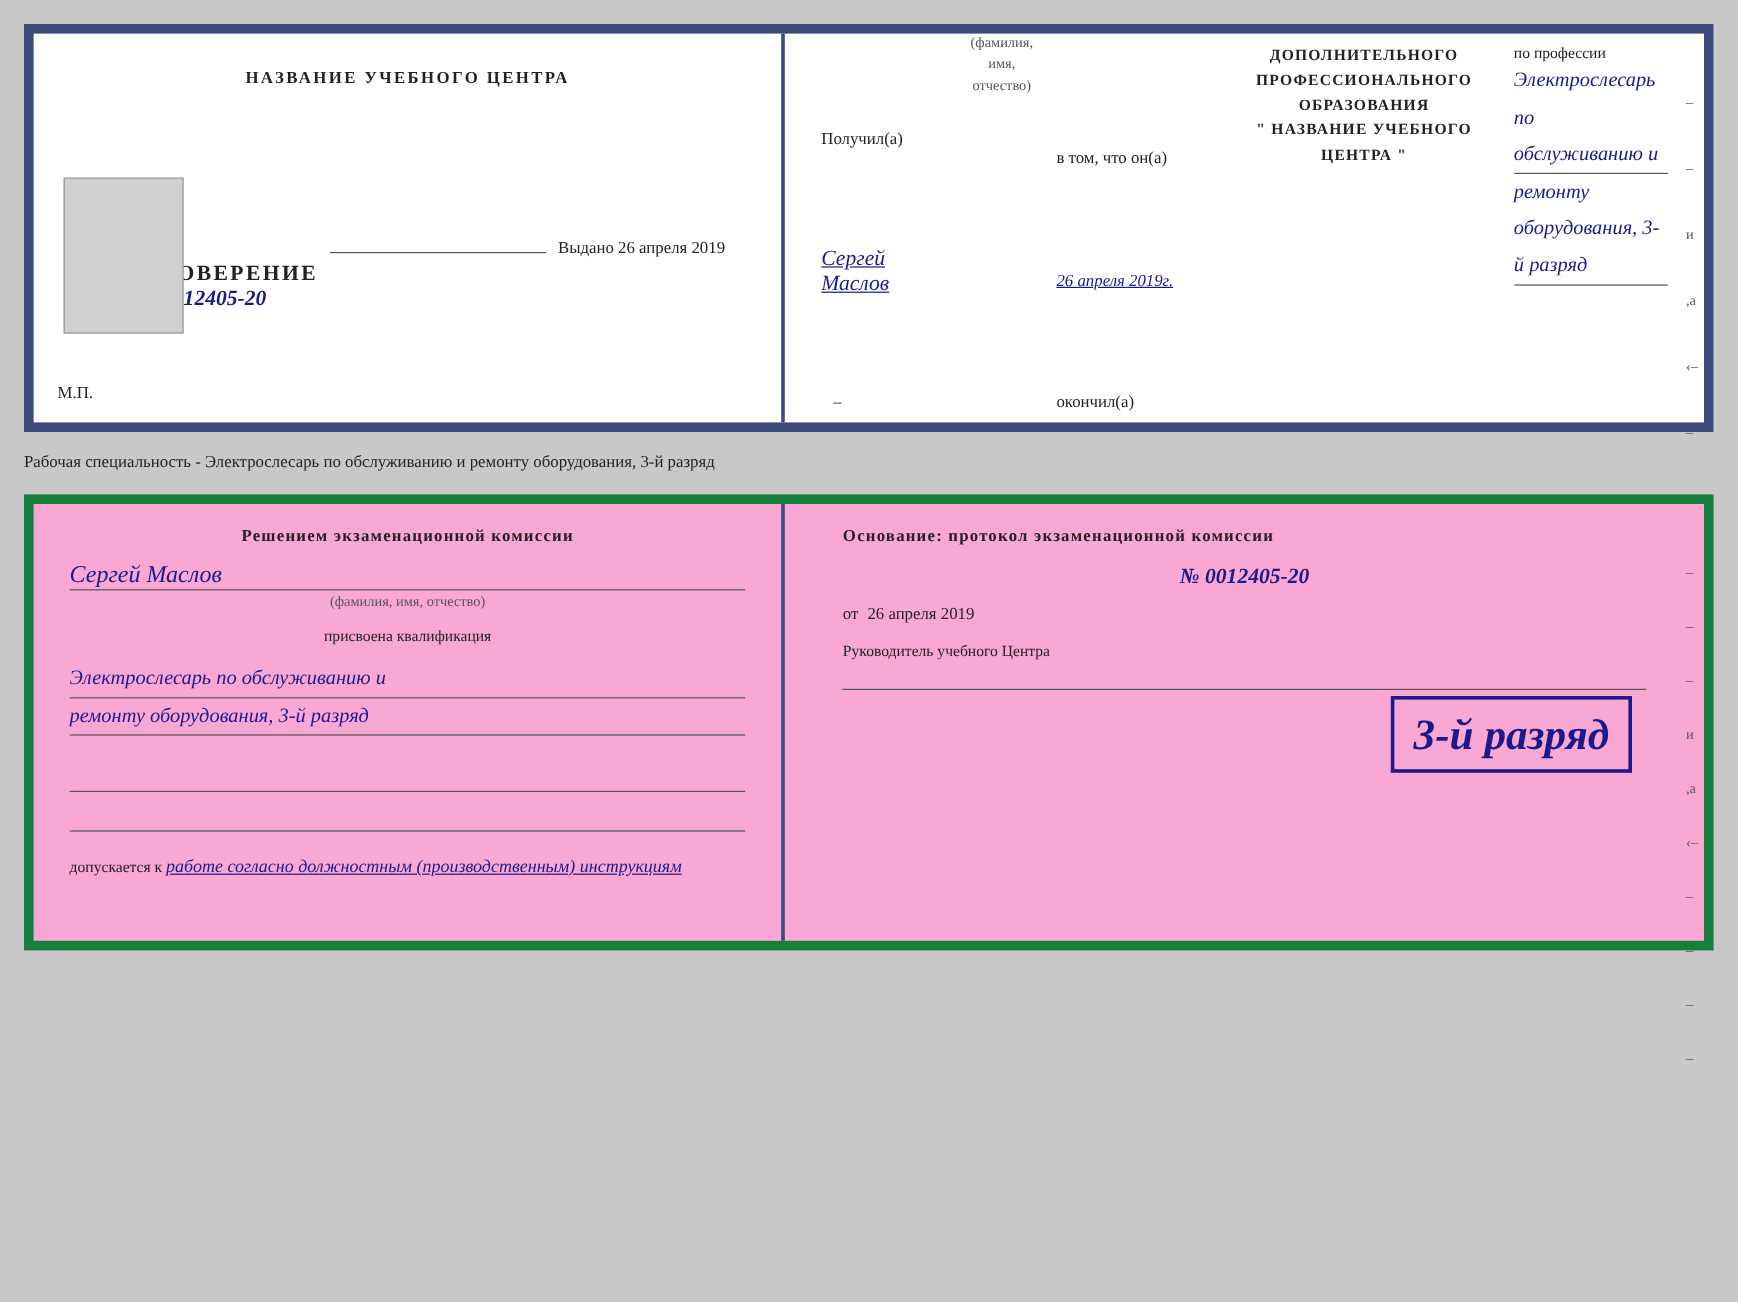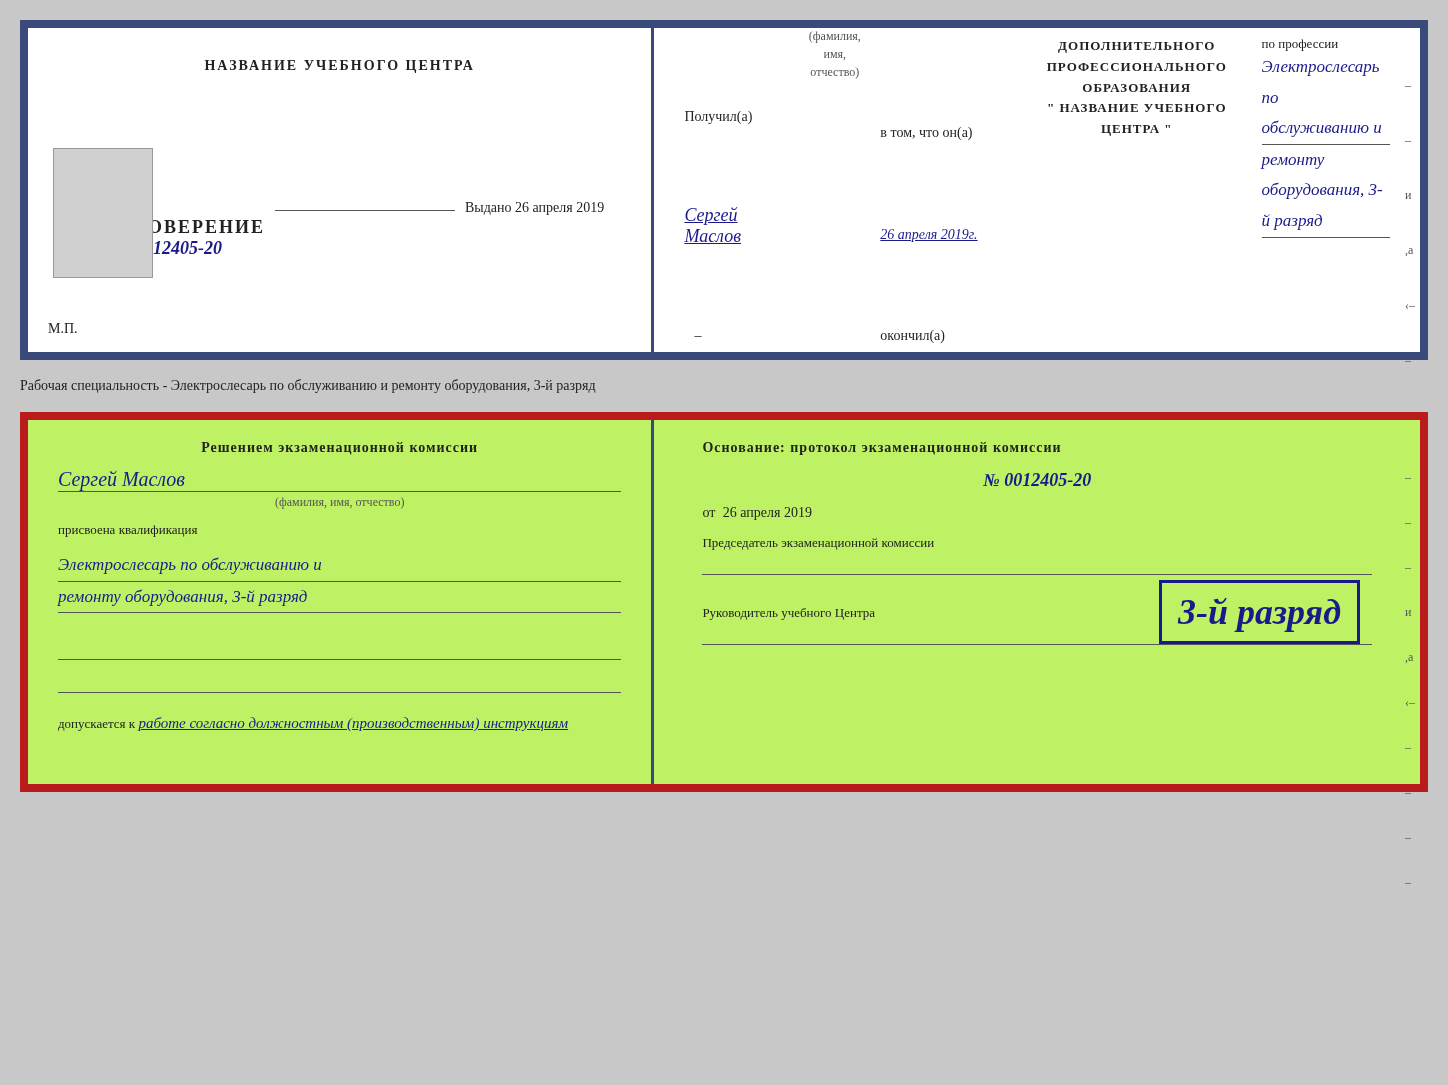--- a/index.html
+++ b/index.html
@@ -170,22 +170,22 @@
     
     .between-text {
       font-size: 14px;
       color: #222;
       padding: 6px 0;
     }
 
     
     .cert-bottom {
       display: flex;
-      border: 8px solid #b91c1c;
-      background: #bef264;
+      border: 8px solid #15803d;
+      background: #f9a8d4;
       min-height: 380px;
       position: relative;
     }
 
     .cert-bottom-left {
       width: 45%;
       border-right: 3px solid #3a4a7a;
       padding: 20px 30px;
       display: flex;
       flex-direction: column;
@@ -213,21 +213,21 @@
       font-size: 20px;
       color: #1a1a8a;
       font-style: italic;
       font-family: 'Segoe Script', 'Brush Script MT', cursive;
       border-bottom: 1px solid #555;
     }
 
     .qualification-label {
       font-size: 13px;
       color: #222;
-      text-align: left;
+      text-align: center;
     }
 
     .qualification-value {
       font-size: 17px;
       color: #1a1a8a;
       font-style: italic;
       font-family: 'Segoe Script', 'Brush Script MT', cursive;
       border-bottom: 1px solid #555;
       line-height: 1.8;
     }
@@ -452,24 +452,20 @@
       <div class="osnov-label">Основание: протокол экзаменационной комиссии</div>
 
       <div class="doc-number">№  0012405-20</div>
 
       <div class="doc-date">
         <span style="font-size:14px; color:#222;">от</span>
         <span style="font-size:14px; color:#222; margin-left:4px;">26 апреля 2019</span>
       </div>
 
       <div class="right-sig-lines">
-        <div class="right-sig-line-item">
-          <div class="commission-role">Председатель экзаменационной комиссии</div>
-          <div class="underline-sig"></div>
-        </div>
 
         <div class="right-sig-line-item">
           <div class="head-role">Руководитель учебного Центра</div>
           <div class="underline-sig"></div>
         </div>
       </div>
 
       <div class="stamp-box">
         <div class="stamp-text">3-й разряд</div>
       </div>

